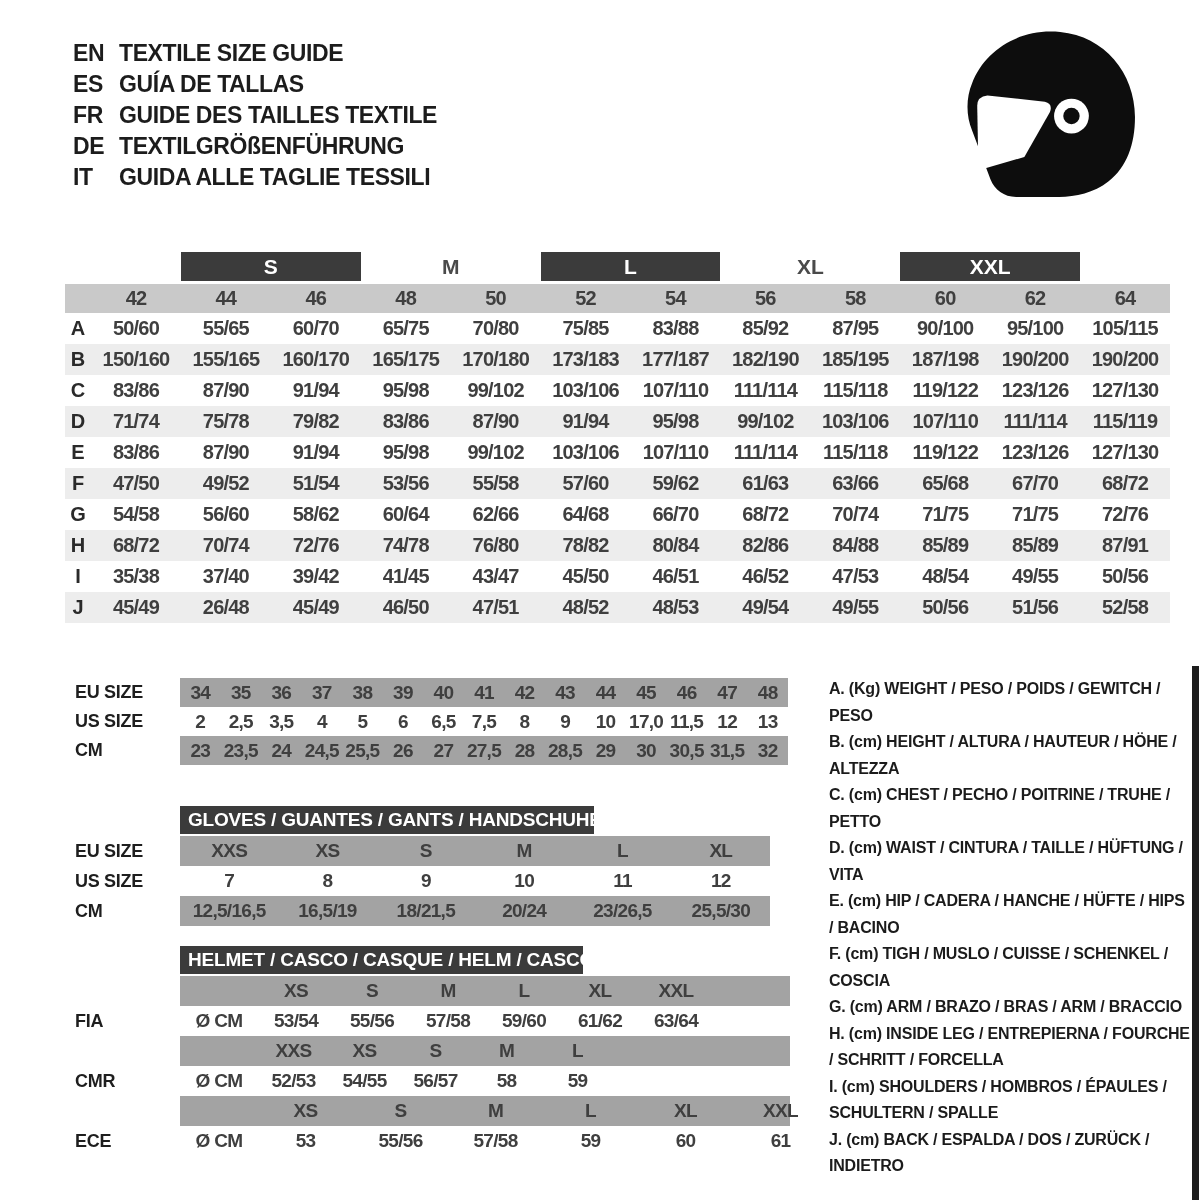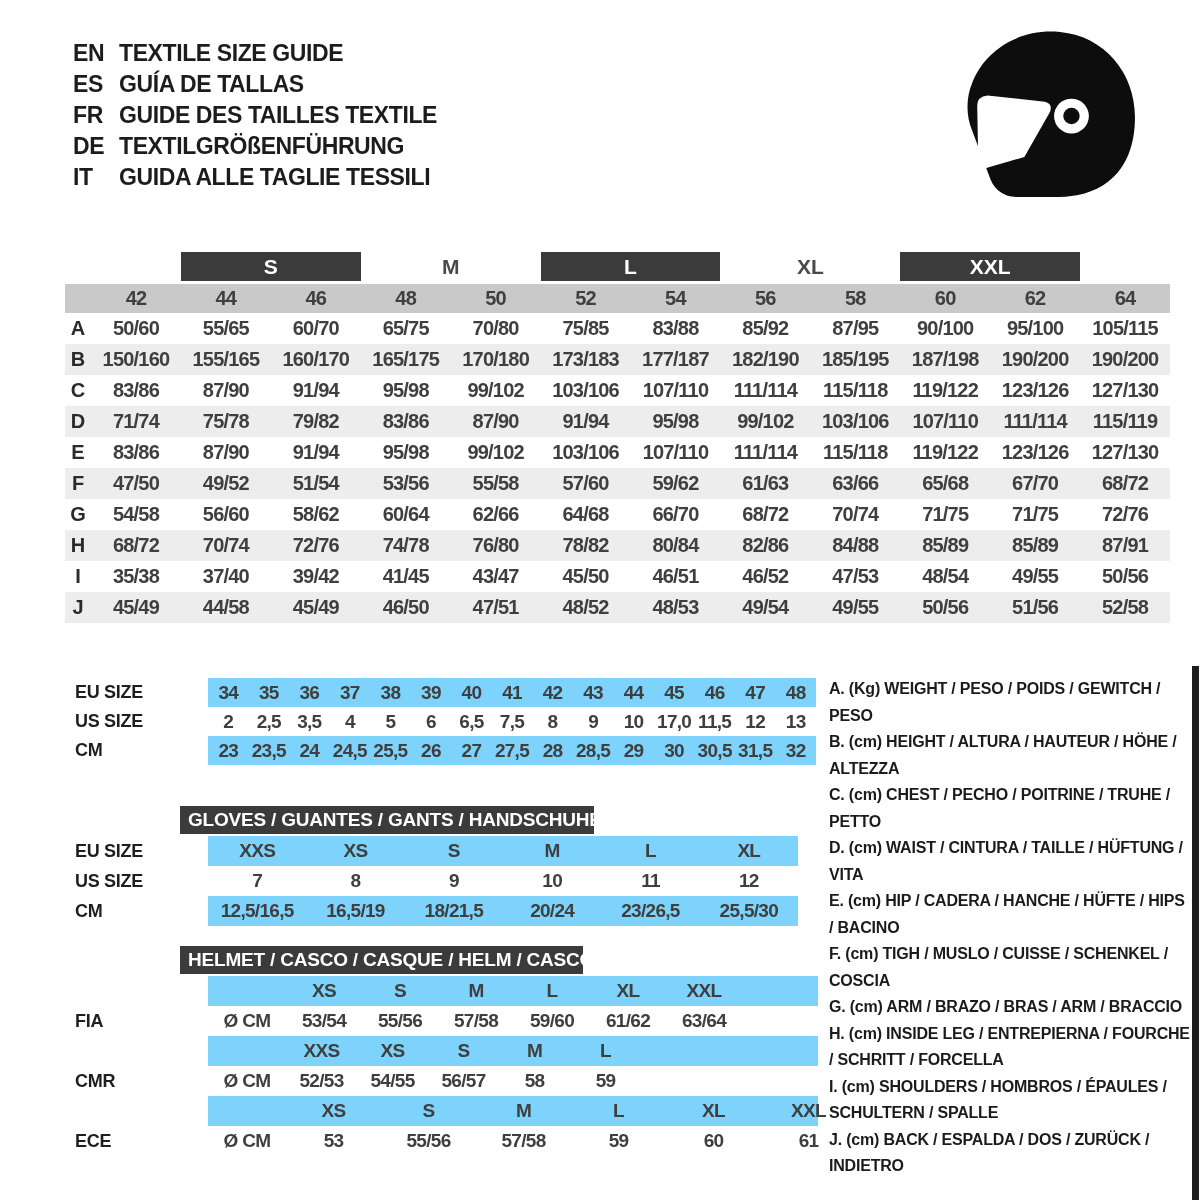--- a/index.html
+++ b/index.html
@@ -35,26 +35,26 @@
   #shoes{top:676px;}
   #gloves{top:806px;}
   #helmet-tables{top:946px;}
   .sec-title-row{display:flex;margin-bottom:2px;}
   .spacer{width:115px;}
   .sec-title{height:28px;background:#3b3b3b;color:#ffffff;display:flex;align-items:center;
     padding-left:8px;box-sizing:border-box;font-size:19px;letter-spacing:-0.2px;white-space:nowrap;}
   #shoes .sec-title{width:577px;}
   #gloves .sec-title{width:414px;}
   #helmet-tables .sec-title{width:403px;}
-  .sec-row{display:flex;height:30px;gap:28px;}
+  .sec-row{display:flex;height:30px;}
   #shoes .sec-row{height:29px;}
   .sec-label{width:115px;display:flex;align-items:center;padding-left:10px;box-sizing:border-box;
     font-size:18px;color:#1e1e1e;letter-spacing:-0.3px;white-space:nowrap;}
   .sgrid-wrap{height:100%;}
-  .sgrid-wrap.stripe{background:#7dd3fc;text-align:right;}
+  .sgrid-wrap.stripe{background:#a3a3a3;text-align:right;}
   #shoes .sgrid-wrap{width:608px;}
   #gloves .sgrid-wrap{width:590px;}
   #helmet-tables .sgrid-wrap{width:610px;}
   .sgrid{display:grid;height:100%;}
   .shoes-grid{grid-template-columns:repeat(15,1fr);width:608px;}
   .gloves-grid{grid-template-columns:repeat(6,1fr);width:590px;}
   .hg-fia{grid-template-columns:78px repeat(6,76px);}
   .hg-cmr{grid-template-columns:78px repeat(5,71px);}
   .hg-ece{grid-template-columns:78px repeat(6,95px);}
   .scell{display:flex;align-items:center;justify-content:center;font-size:19px;letter-spacing:-0.7px;white-space:nowrap;}
@@ -254,21 +254,21 @@
         <div class="cell">46/51</div>
         <div class="cell">46/52</div>
         <div class="cell">47/53</div>
         <div class="cell">48/54</div>
         <div class="cell">49/55</div>
         <div class="cell">50/56</div>
       </div>
       <div class="grid13 m-row stripe">
         <div class="row-label">J</div>
         <div class="cell">45/49</div>
-        <div class="cell">44/58</div>
+        <div class="cell">26/48</div>
         <div class="cell">45/49</div>
         <div class="cell">46/50</div>
         <div class="cell">47/51</div>
         <div class="cell">48/52</div>
         <div class="cell">48/53</div>
         <div class="cell">49/54</div>
         <div class="cell">49/55</div>
         <div class="cell">50/56</div>
         <div class="cell">51/56</div>
         <div class="cell">52/58</div>

